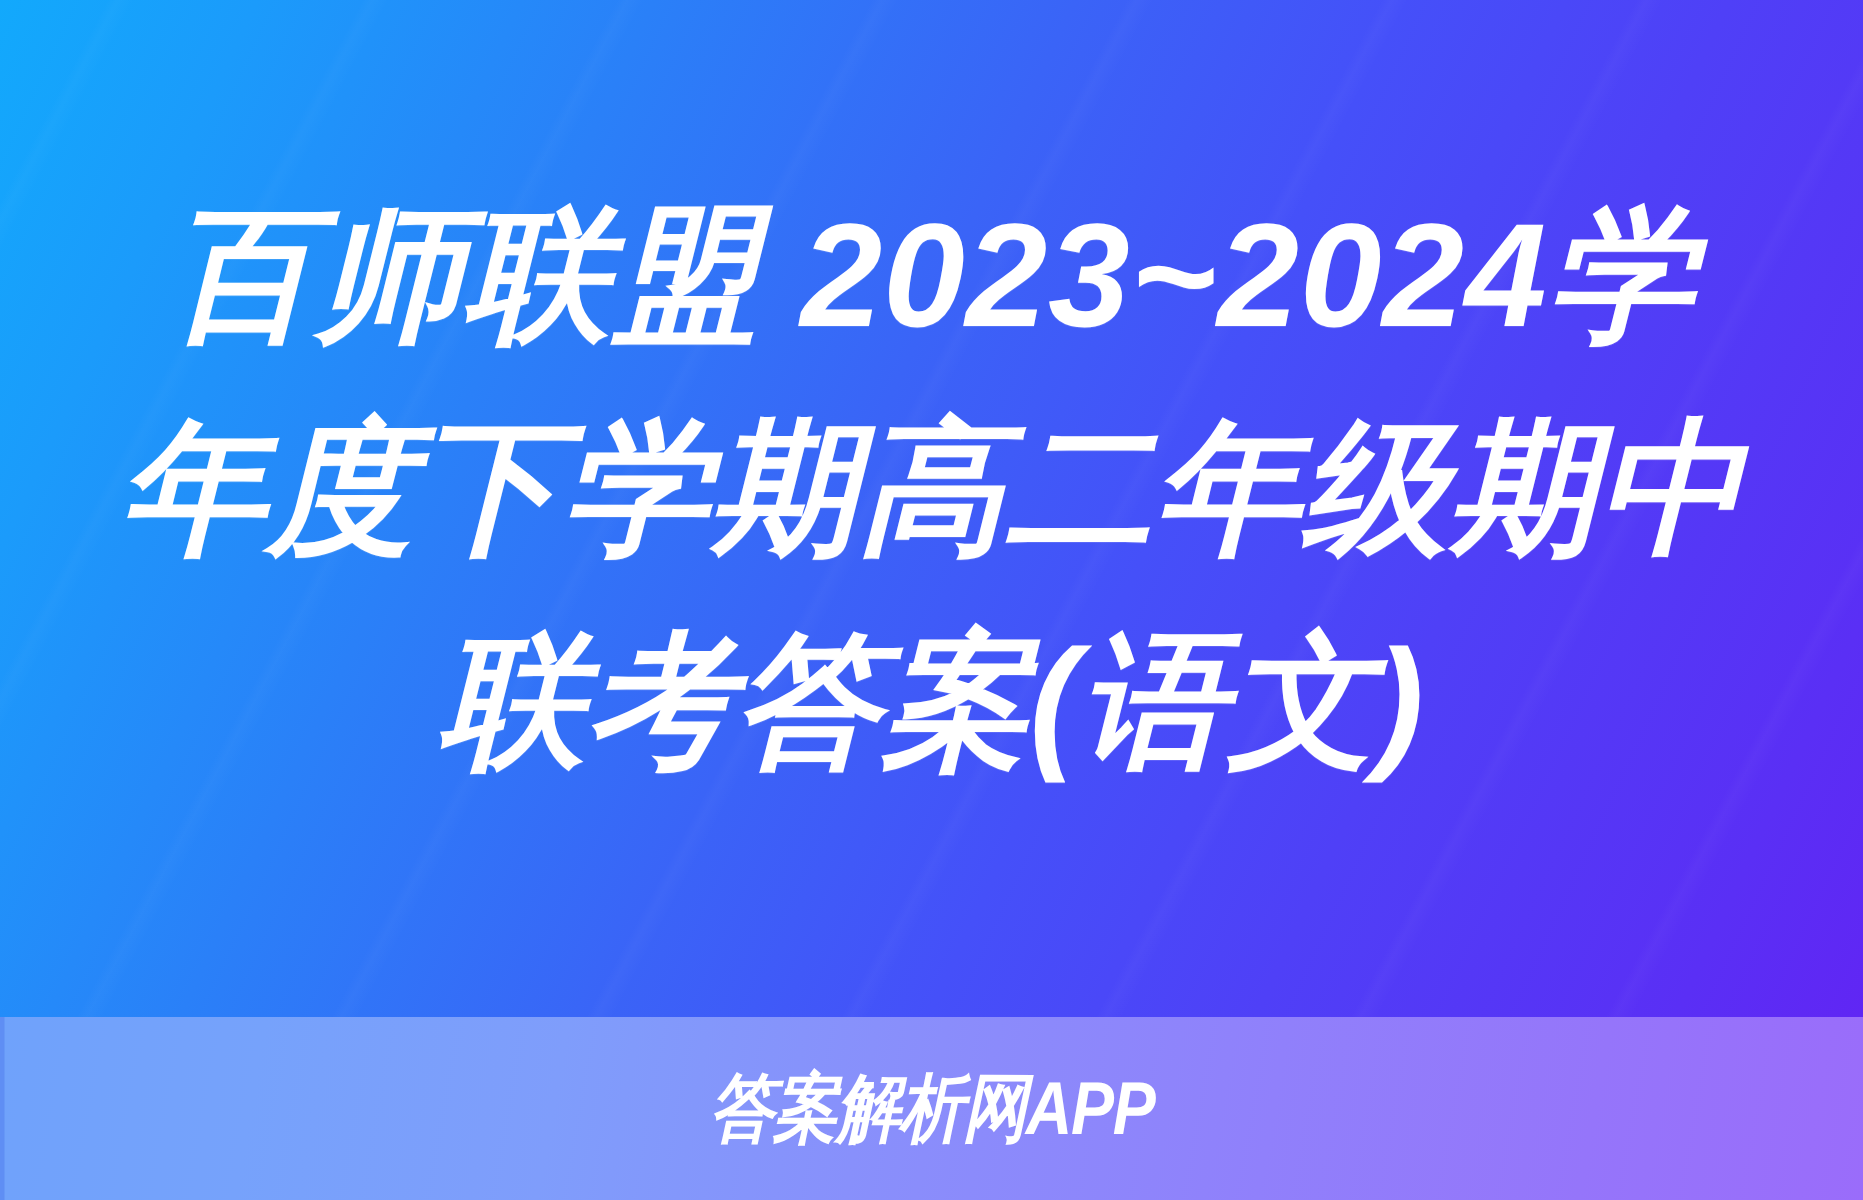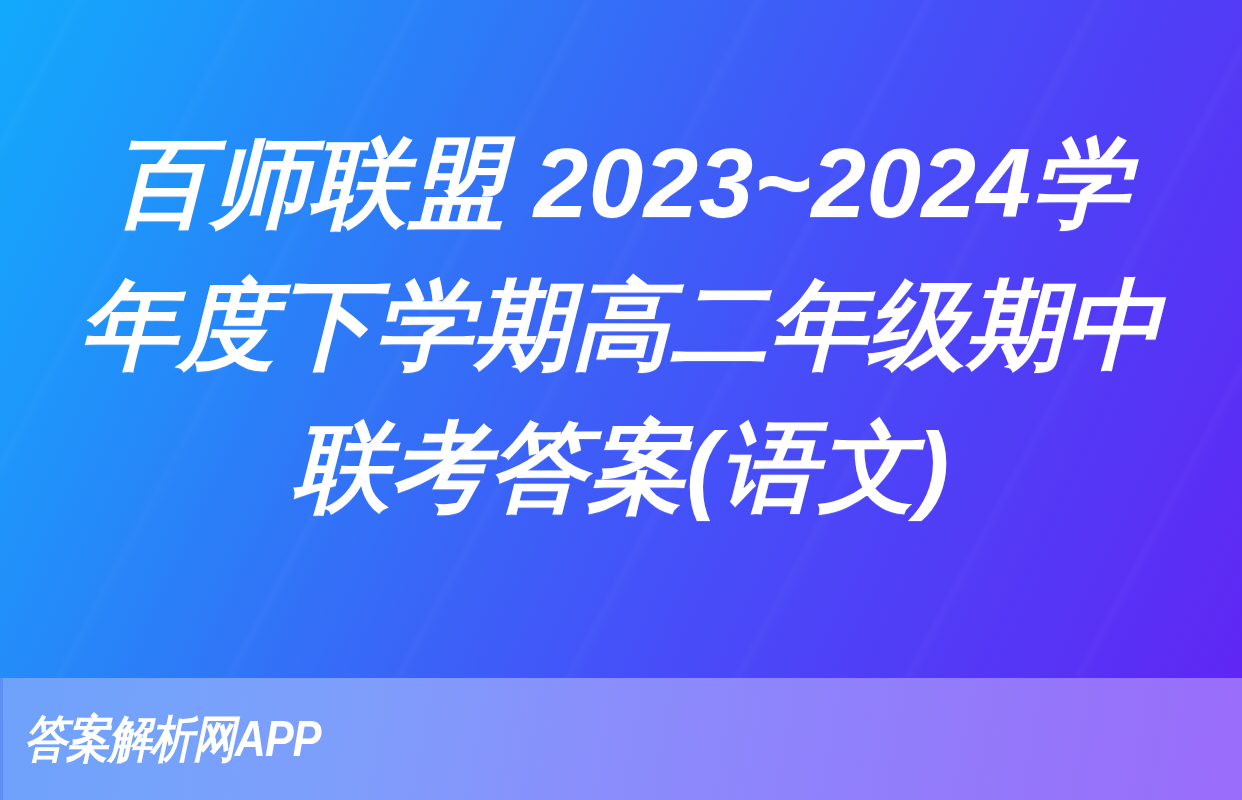--- a/index.html
+++ b/index.html
@@ -95,21 +95,21 @@
     background: linear-gradient(100deg,
         #6fa2fb 0%,
         #76a2fb 14%,
         #7f9dfb 30%,
         #8a8dfb 50%,
         #9080fb 68%,
         #9575fa 85%,
         #9a6cfa 100%);
     display: flex;
     align-items: center;
-    justify-content: flex-start;
+    justify-content: center;
     overflow: hidden;
   }
 
   
   .footer-band::before {
     content: "";
     position: absolute;
     left: 0;
     top: 0;
     width: 3px;

